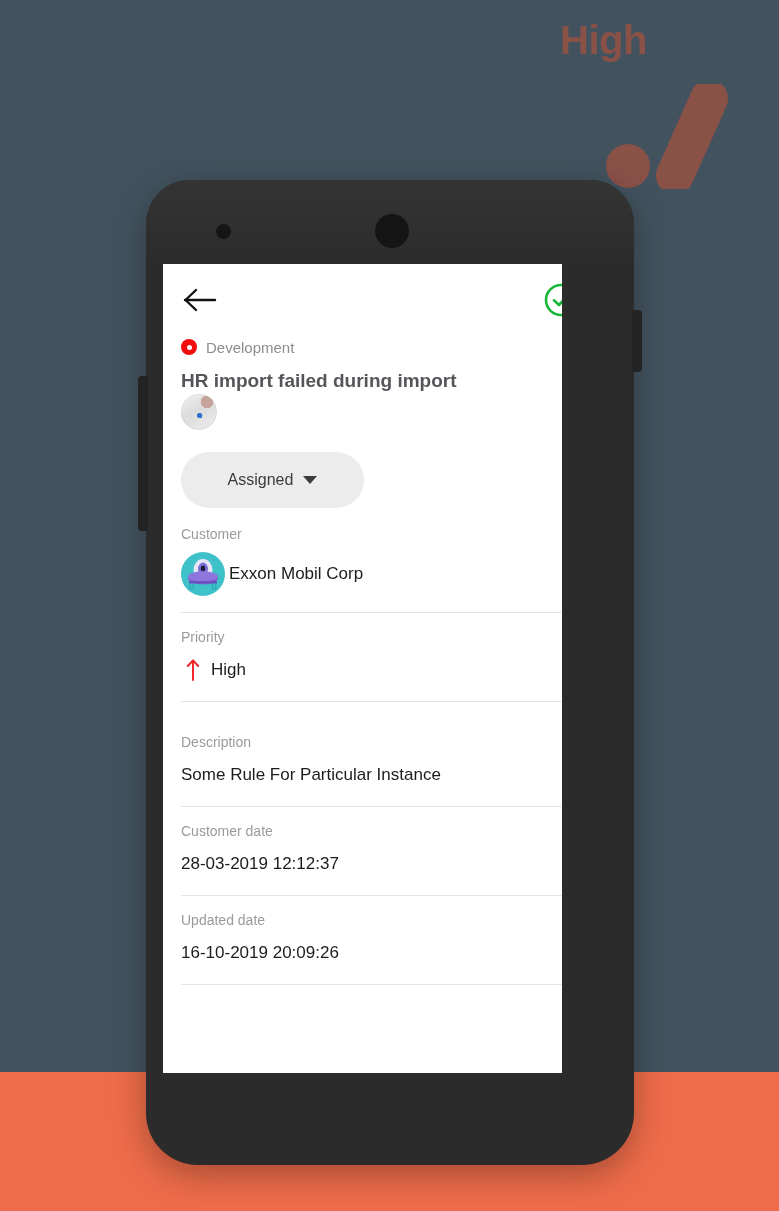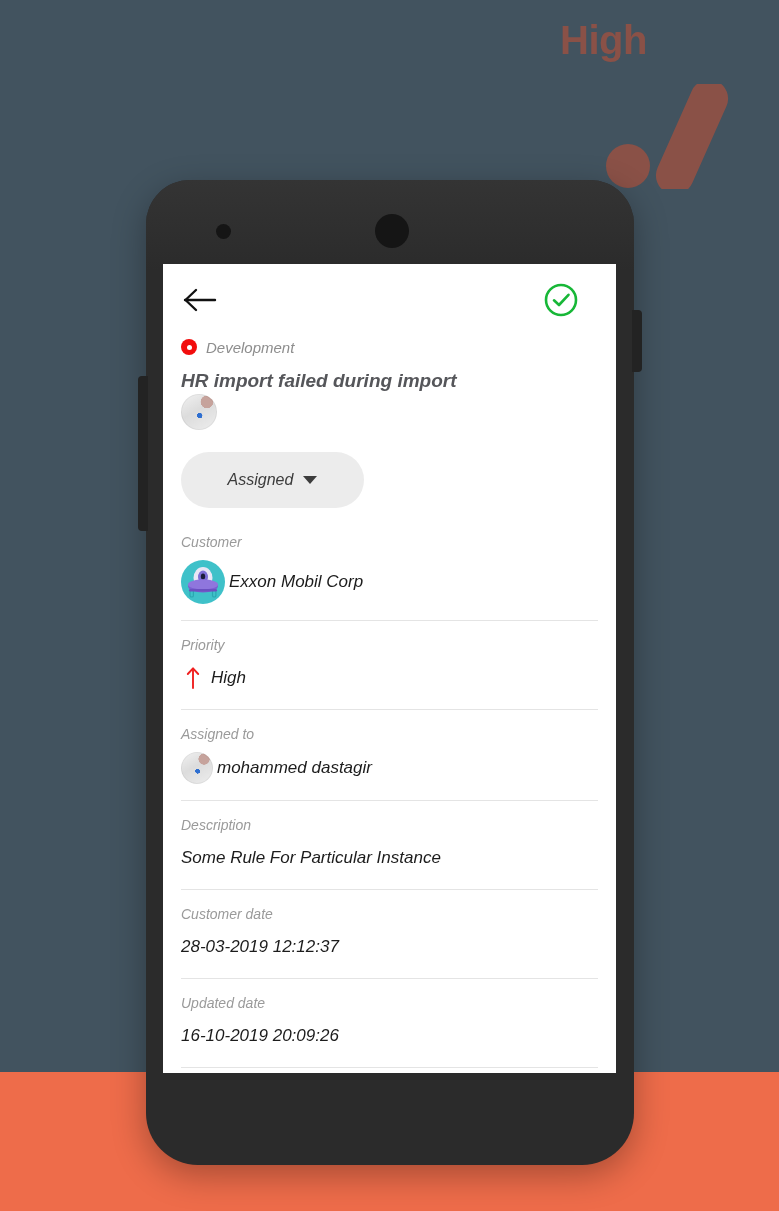--- a/index.html
+++ b/index.html
@@ -94,24 +94,23 @@
     left: 486px; top: 130px;
     width: 10px; height: 62px;
     border-radius: 0 4px 4px 0;
     background: #232323;
   }
 
   
   #screen {
     position: absolute;
     left: 17px; top: 84px;
-    width: 453px; height: 809px;
+    width: 399px; height: 809px;
     background: #ffffff;
     overflow: hidden;
-    font-style: italic;
   }
   #screen-inner {
     position: absolute;
     left: 0; top: 0;
     width: 453px;
   }
 
   
   .appbar {
     position: relative;
@@ -188,21 +187,21 @@
 
   .status-pill {
     width: 183px;
     height: 56px;
     border-radius: 28px;
     background: #ececec;
     display: flex;
     align-items: center;
     justify-content: center;
     gap: 10px;
-    margin-bottom: 26px;
+    margin-bottom: 18px;
     cursor: pointer;
   }
   .status-pill-label {
     color: #3c3c3c;
     font-size: 16px;
   }
   .caret-down {
     width: 0; height: 0;
     border-left: 7px solid transparent;
     border-right: 7px solid transparent;
@@ -335,27 +334,20 @@
               <svg viewBox="0 0 14 24" width="14" height="24">
                 <path d="M7 22 L7 3" stroke="#f02020" stroke-width="1.9" stroke-linecap="round"></path>
                 <path d="M1.8 8 L7 2.3 L12.2 8" stroke="#f02020" stroke-width="1.9" fill="none" stroke-linecap="round" stroke-linejoin="round"></path>
               </svg>
             </span>
             <div class="field-value">High</div>
           </div>
         </div>
         <div class="field-spacer"></div>
 
-        <div class="field">
-          <div class="field-label">Assigned to</div>
-          <div class="field-value-row">
-            <div class="avatar-photo small"></div>
-            <div class="field-value">mohammed dastagir</div>
-          </div>
-        </div>
         <div class="field-spacer"></div>
 
         <div class="field">
           <div class="field-label">Description</div>
           <div class="field-value-row">
             <div class="field-value">Some Rule For Particular Instance</div>
           </div>
         </div>
         <div class="field-spacer"></div>
 

